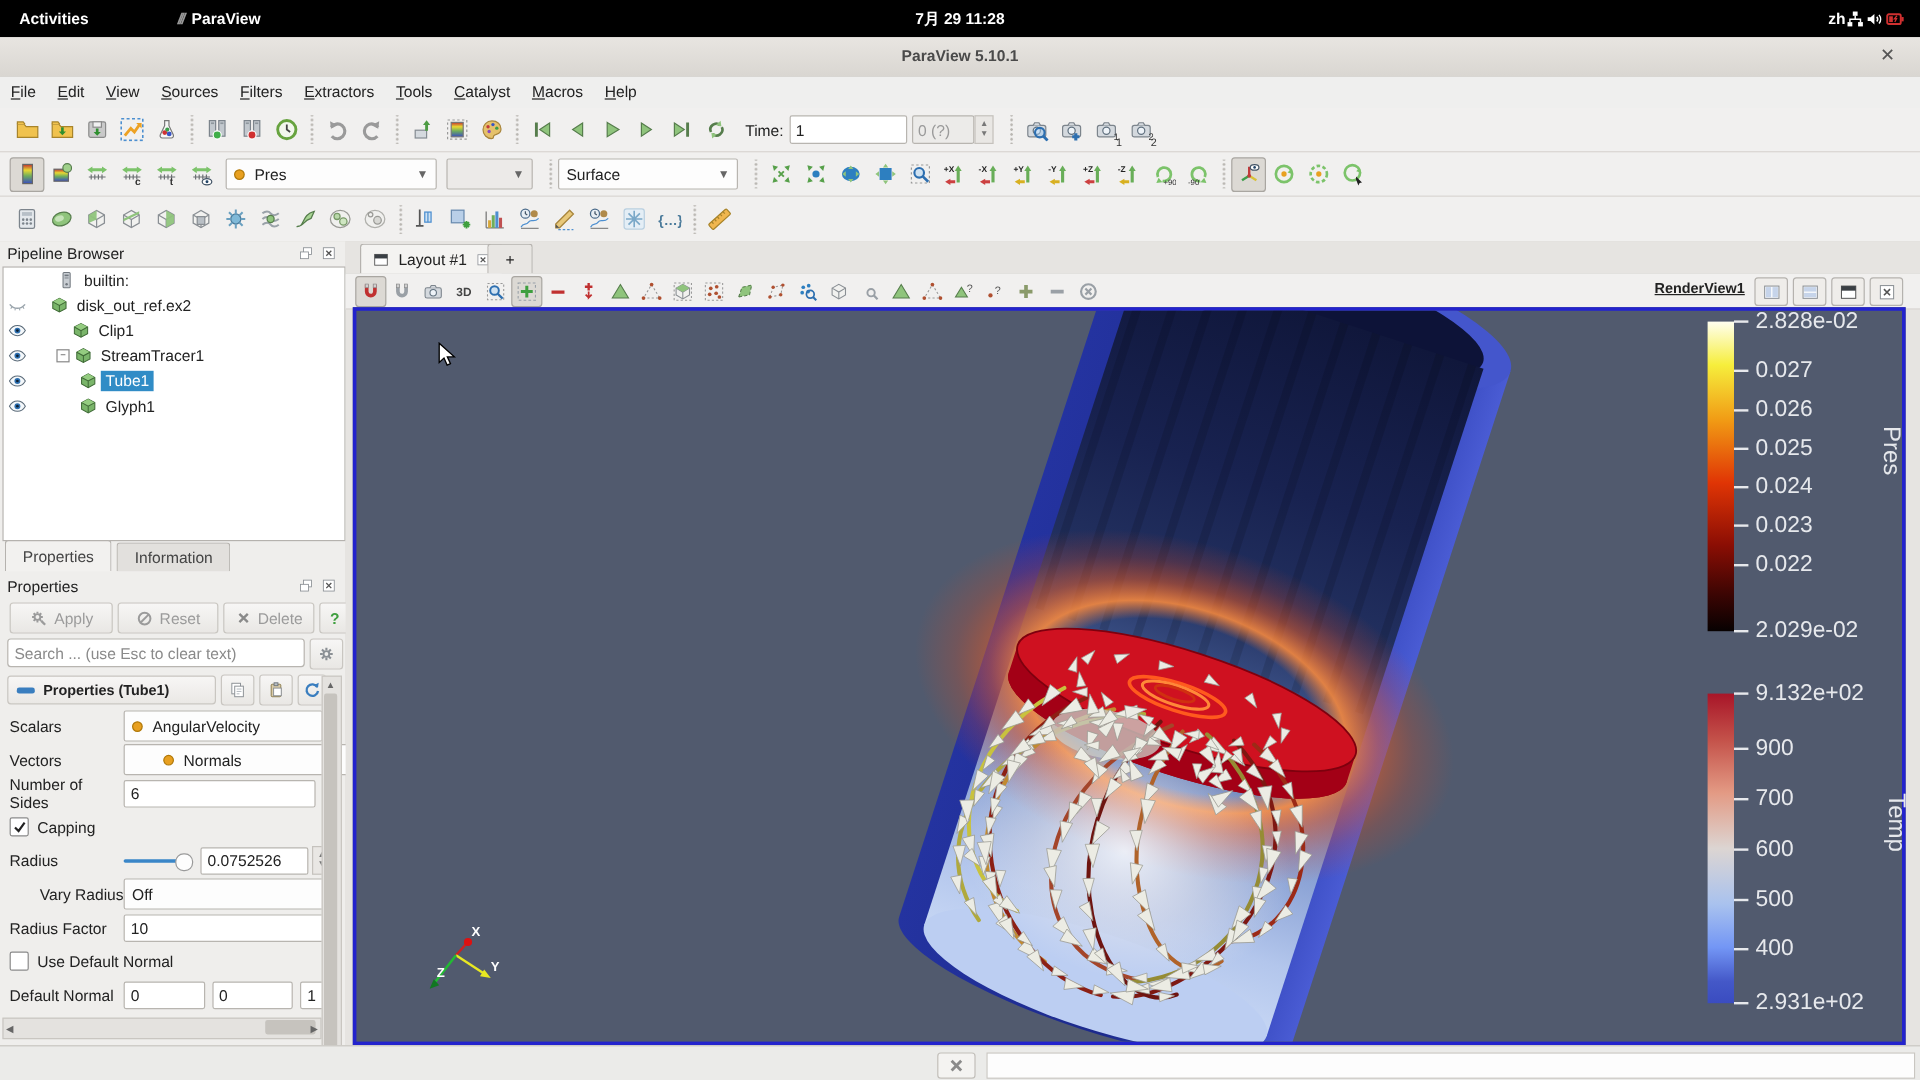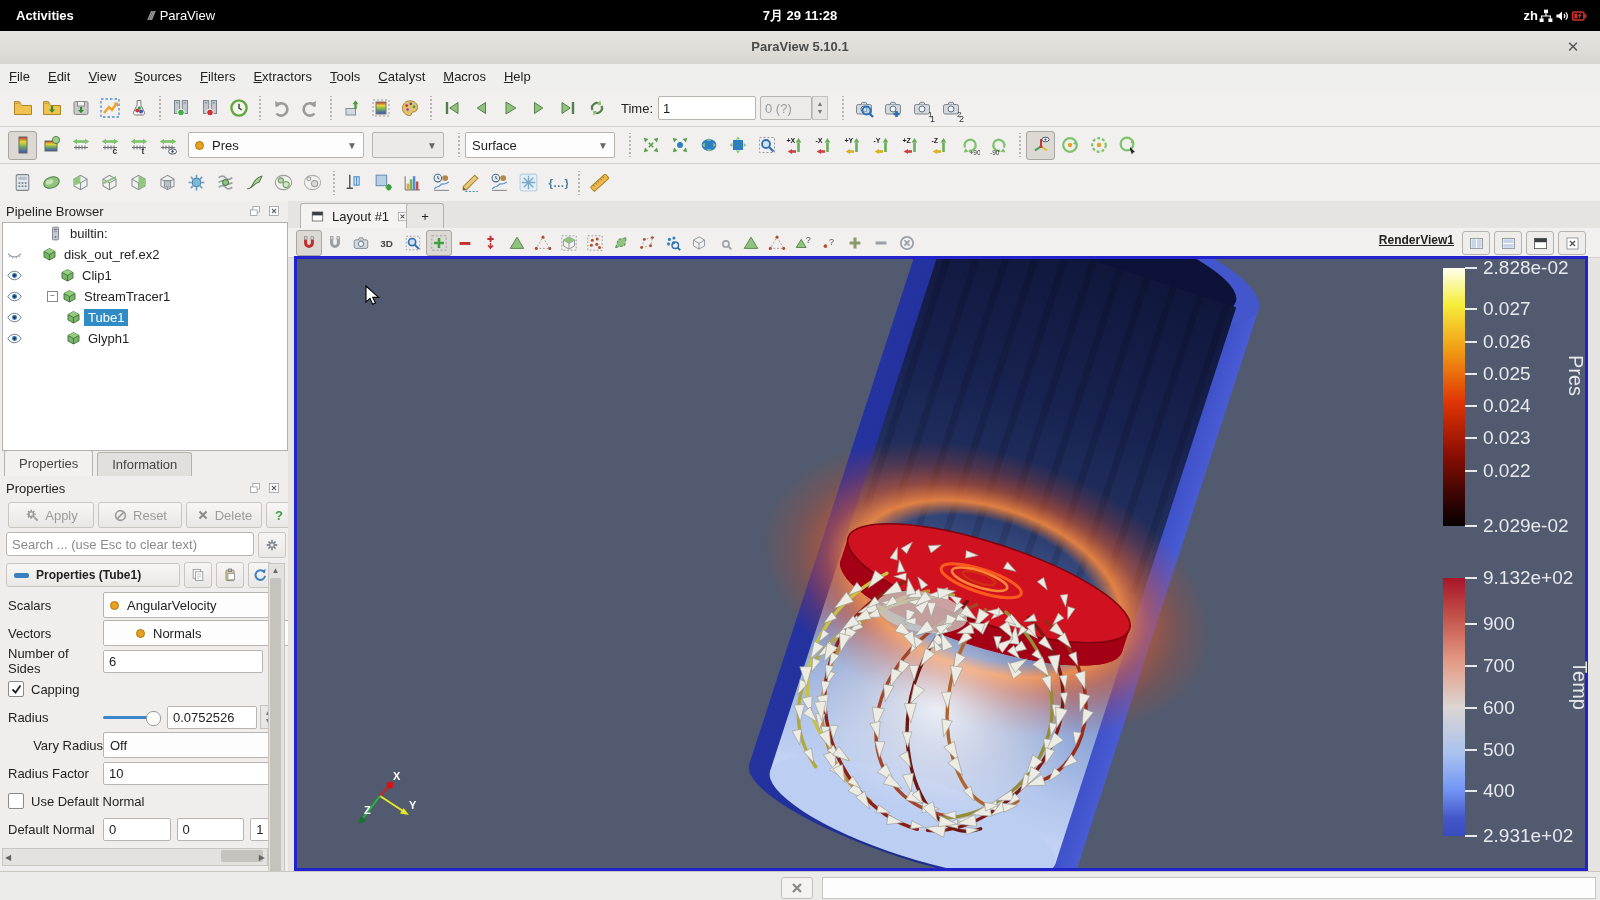--- a/index.html
+++ b/index.html
@@ -4,21 +4,21 @@
 <style>
   html,body{margin:0;padding:0;background:#777;}
   .screen{position:relative;width:1600px;height:900px;background:#d8d5d1;overflow:hidden;
           font-family:"Liberation Sans","DejaVu Sans",sans-serif;font-size:13px;color:#222;}
   .abs{position:absolute;}
   
   .gnomebar{position:absolute;left:0;top:0;width:1600px;height:31px;background:#000;color:#fff;
             display:flex;align-items:center;}
   .gnomebar .activities{font-weight:bold;margin-left:16px;}
   .gnomebar .applogo{margin-left:74px;color:#9a9a9a;font-style:italic;font-weight:bold;letter-spacing:-2px;}
-  .gnomebar .appname{margin-left:7px;font-weight:normal;}
+  .gnomebar .appname{margin-left:7px;font-weight:bold;}
   .gnomebar .clock{position:absolute;left:0;right:0;text-align:center;font-weight:bold;}
   .gnomebar .tray{position:absolute;right:12px;top:0;height:31px;display:flex;align-items:center;}
   .gnomebar .lang{font-weight:bold;}
   
   .titlebar{position:absolute;left:0;top:31px;width:1600px;height:33px;background:linear-gradient(#e8e5e1,#d9d6d1);
             border-bottom:1px solid #bdbab5;}
   .titlebar .title{position:absolute;left:0;right:0;top:8px;text-align:center;font-weight:bold;color:#4a4a4a;}
   .titlebar .close{position:absolute;right:18px;top:7px;width:18px;height:18px;color:#555;font-size:15px;
                    text-align:center;line-height:18px;}
   .menubar{position:absolute;left:0;top:64px;width:1600px;height:26px;background:#efefee;display:flex;
@@ -95,21 +95,21 @@
   .rvtb{position:absolute;left:0;top:27px;width:1312px;height:29px;background:#f1f0ef;border-bottom:1px solid #d6d3cf;
         display:flex;align-items:center;padding-left:8px;}
   .rvtb .icnbtn{width:24px;height:24px;}
   .rvlabel{position:absolute;right:146px;top:32px;font-size:12px;font-weight:bold;text-decoration:underline;}
   .rvbtns{position:absolute;right:14px;top:30px;display:flex;gap:4px;}
   .rvbtns .b{width:26px;height:22px;border:1px solid #b5b2ae;border-radius:3px;background:#efedea;
              display:flex;align-items:center;justify-content:center;}
   
   .viewport{position:absolute;left:6px;top:55px;width:1288px;height:609px;background:#515a6e;
             border:3px solid #2323cd;}
-  .cbar{position:absolute;width:22px;margin-left:20px;}
+  .cbar{position:absolute;width:22px;}
   .cbar .grad{position:absolute;left:0;top:0;width:22px;height:100%;}
   .cbar .tick{position:absolute;left:22px;width:12px;height:2px;background:#e6e8ec;}
   .cbar .tlabel{position:absolute;left:40px;transform:translateY(-50%);color:#e6e8ec;font-size:19px;white-space:nowrap;}
   .cbname{position:absolute;color:#e6e8ec;font-size:20px;transform:rotate(90deg);transform-origin:center;}
   .statusbar{position:absolute;left:0;top:871px;width:1600px;height:29px;background:#ebebe9;border-top:1px solid #c9c6c1;}
   .sbbtn{position:absolute;left:781px;top:5px;width:30px;height:20px;border:1px solid #c2bfba;border-radius:3px;
          background:#f4f3f1;display:flex;align-items:center;justify-content:center;}
   .sbprog{position:absolute;left:822px;top:5px;width:772px;height:20px;background:#fdfdfd;border:1px solid #c9c6c1;}
   svg{display:block;}
   .time-label{margin:0 5px 0 10px;}

